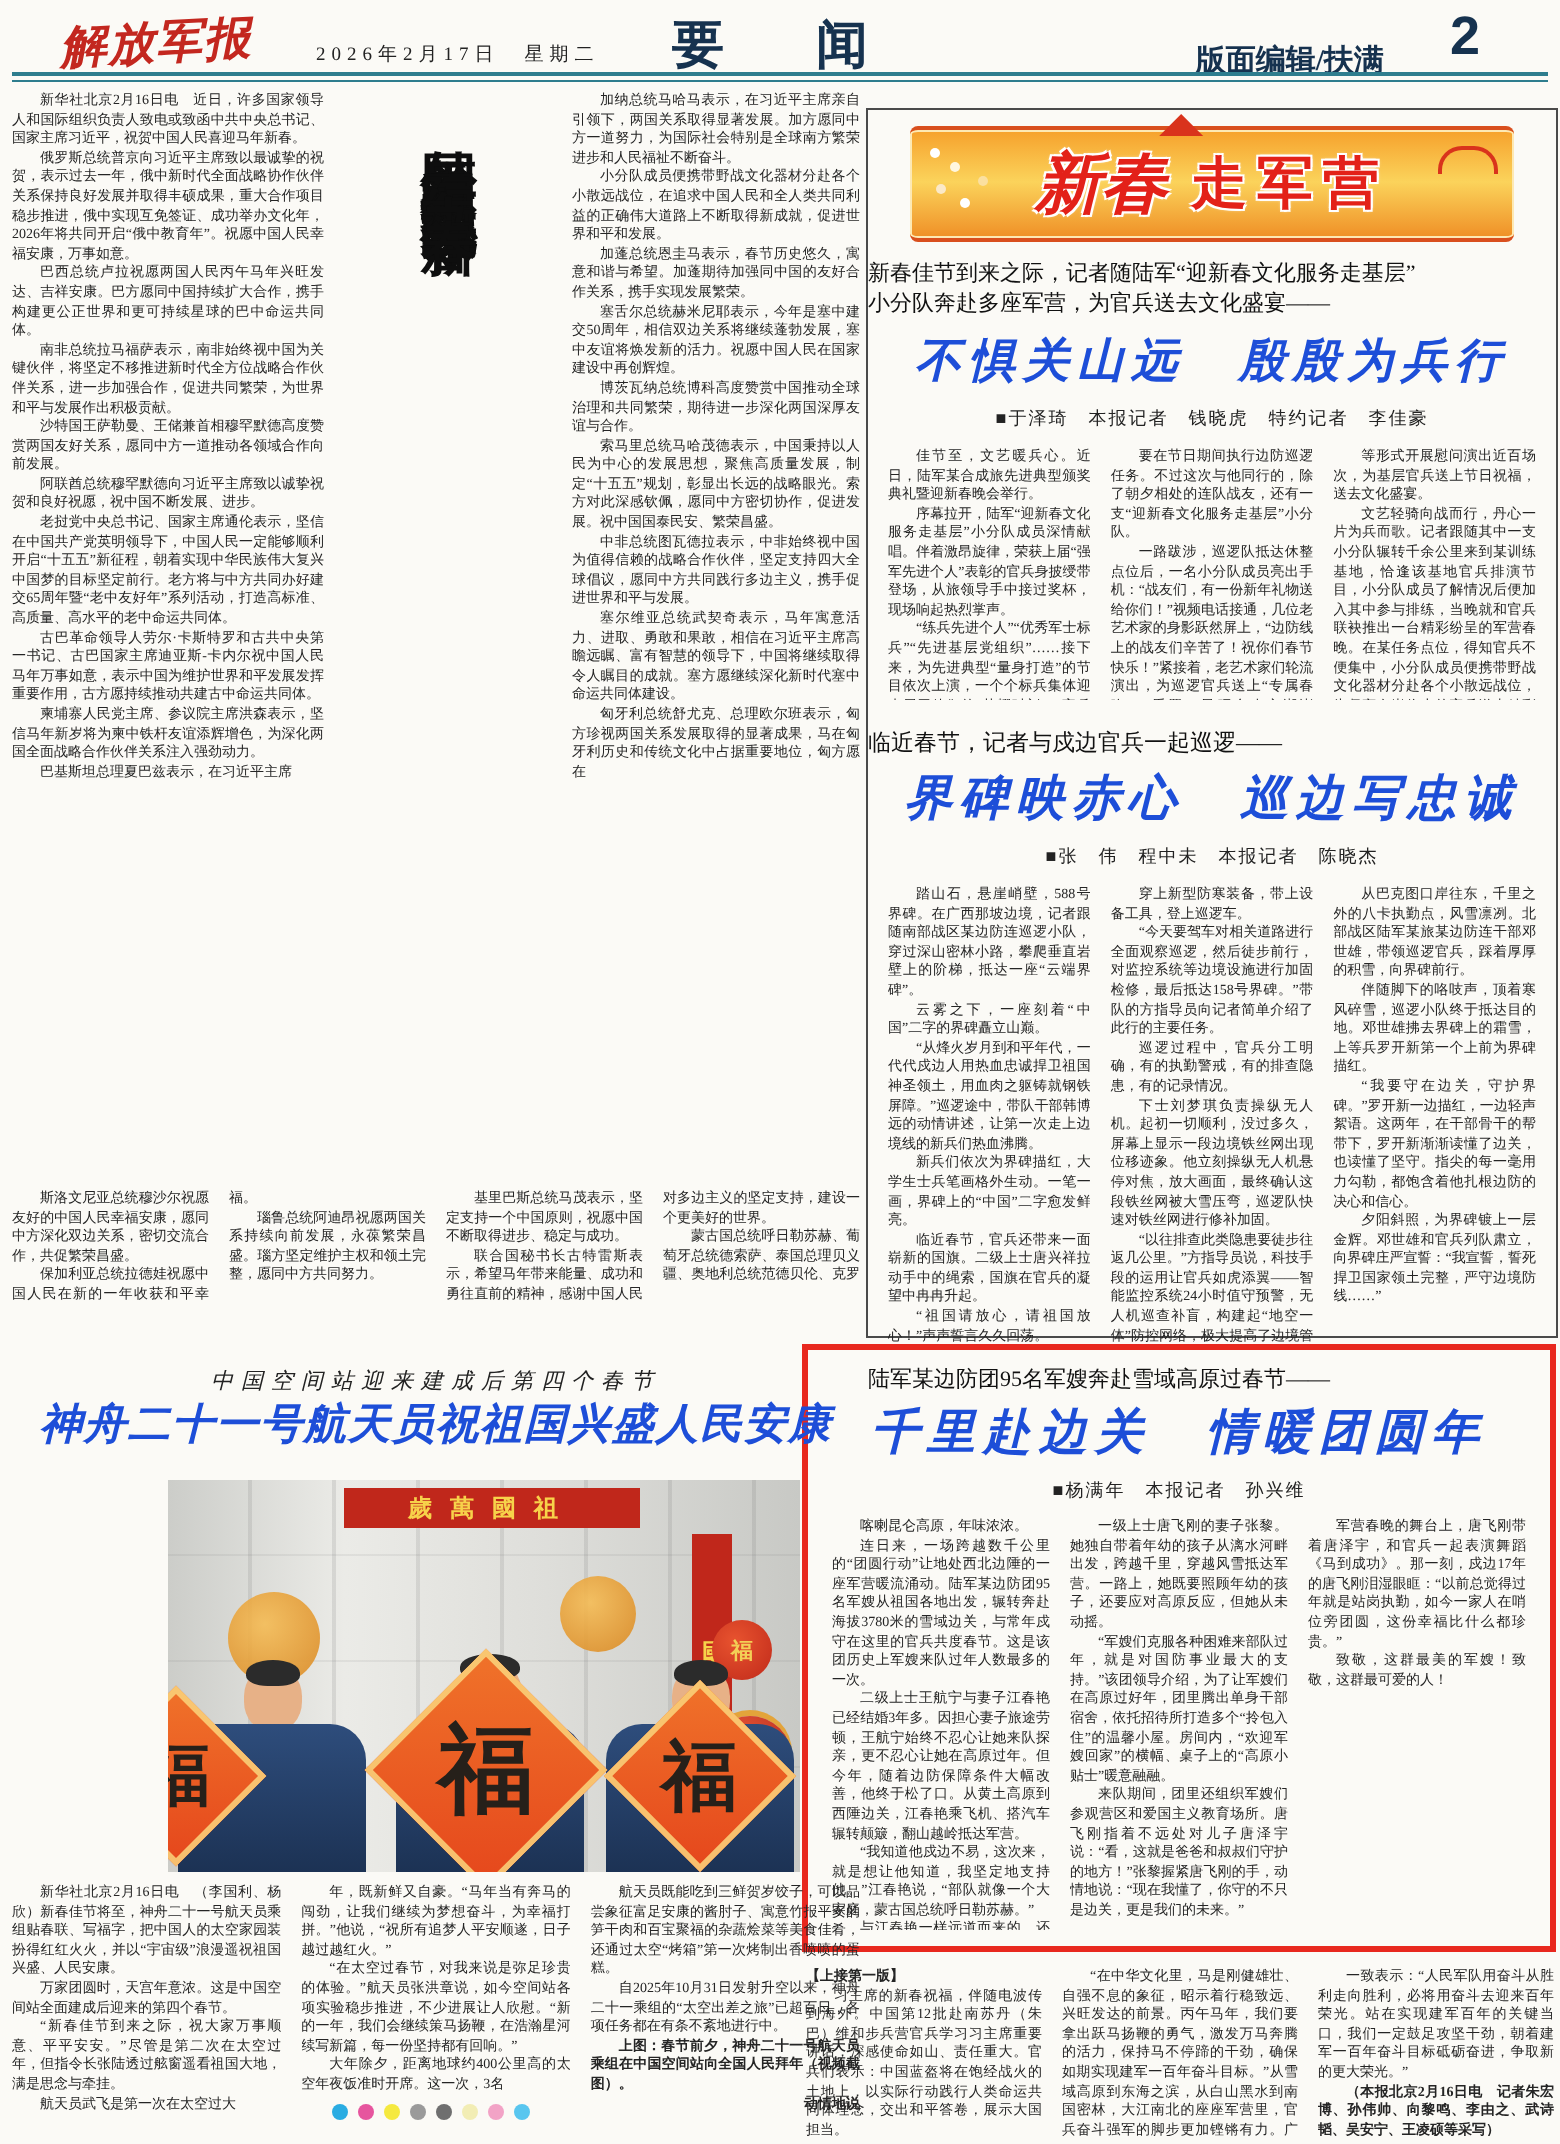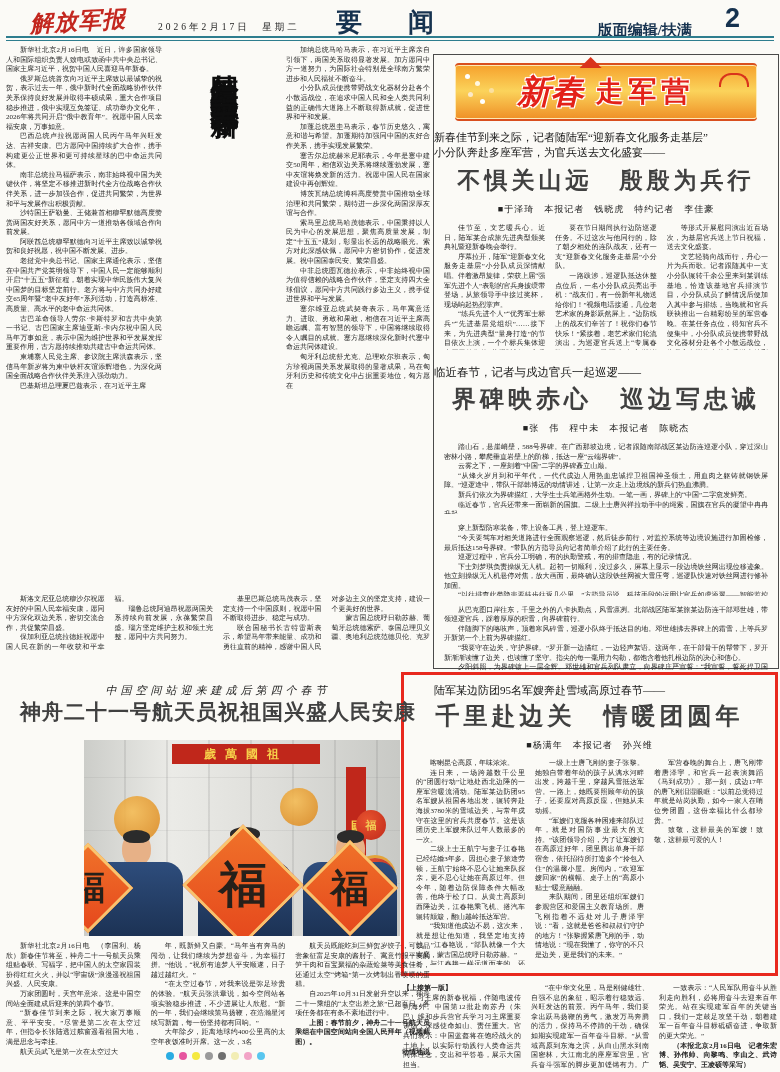--- a/index.html
+++ b/index.html
@@ -39,31 +39,31 @@
           width:0;height:0;border-left:11px solid transparent;border-right:11px solid transparent;border-bottom:11px solid #d9331c;}
   .banner .bdots{position:absolute;left:10px;top:9px;width:5px;height:5px;border-radius:50%;background:#fff;
           box-shadow:10px 7px 0 #fff7df,3px 18px 0 #fbe9c8,15px 25px 0 #fff,24px 14px 0 #fbe0a0;}
   .banner .cloud{position:absolute;right:8px;top:8px;width:26px;height:12px;border:2px solid #d9331c;border-bottom:none;border-radius:12px 12px 0 0;}
   .b-xc{font-size:33px;font-weight:900;font-style:italic;color:#e32119;
         text-shadow:0 0 2px #fff,1px 1px 0 #fff,-1px -1px 0 #fff,1px -1px 0 #fff,-1px 1px 0 #fff;}
   .b-zjy{font-size:28px;font-weight:900;color:#e32119;letter-spacing:5px;
         font-family:"Liberation Sans","DejaVu Sans",sans-serif;
         text-shadow:0 0 2px #fff,1px 1px 0 #fff,-1px -1px 0 #fff,1px -1px 0 #fff,-1px 1px 0 #fff;}
   .kicker{text-align:left;font-size:11px;font-weight:normal;line-height:15px;color:#111;}
-  .headline{text-align:center;font-weight:900;color:#404040;white-space:nowrap;
-            font-family:"Liberation Sans","DejaVu Sans",sans-serif;}
+  .headline{text-align:center;font-weight:900;color:#1d4ed8;white-space:nowrap;
+            font-family:"Liberation Sans","DejaVu Sans",sans-serif;font-style:italic;}
   .byline{text-align:center;font-size:9px;color:#222;letter-spacing:1px;}
   .s1-kicker{margin-top:9px;}
   .s1-head{margin-top:5px;font-size:23px;letter-spacing:4px;}
   .s1-by{margin-top:7px;}
   .s1-body{margin:8px 10px 0;height:126px;}
   .s2-kicker{margin-top:15px;font-size:11.5px;}
   .s2-head{margin-top:3px;font-size:24px;letter-spacing:4px;}
   .s2-by{margin-top:7px;}
-  .s2-body{margin:8px 10px 0;height:234px;flex-direction:column;}
+  .s2-body{margin:8px 10px 0;height:234px;}
   
   .redbox{position:absolute;left:401px;top:672px;width:371px;height:298px;border:3px solid #e8281e;background:#fbfaf6;}
   .rb-kicker{margin-top:8px;font-size:11px;padding-left:30px;}
   .rb-head{margin-top:2px;font-size:24px;letter-spacing:4px;}
   .rb-by{margin-top:7px;}
   .rb-body{margin:7px 12px 0;height:206px;}
   
   .cont{position:absolute;left:403px;top:984px;width:374px;height:84px;}
   .cont .marker{font-weight:bold;text-indent:0;}
   .credit{font-weight:bold;}

